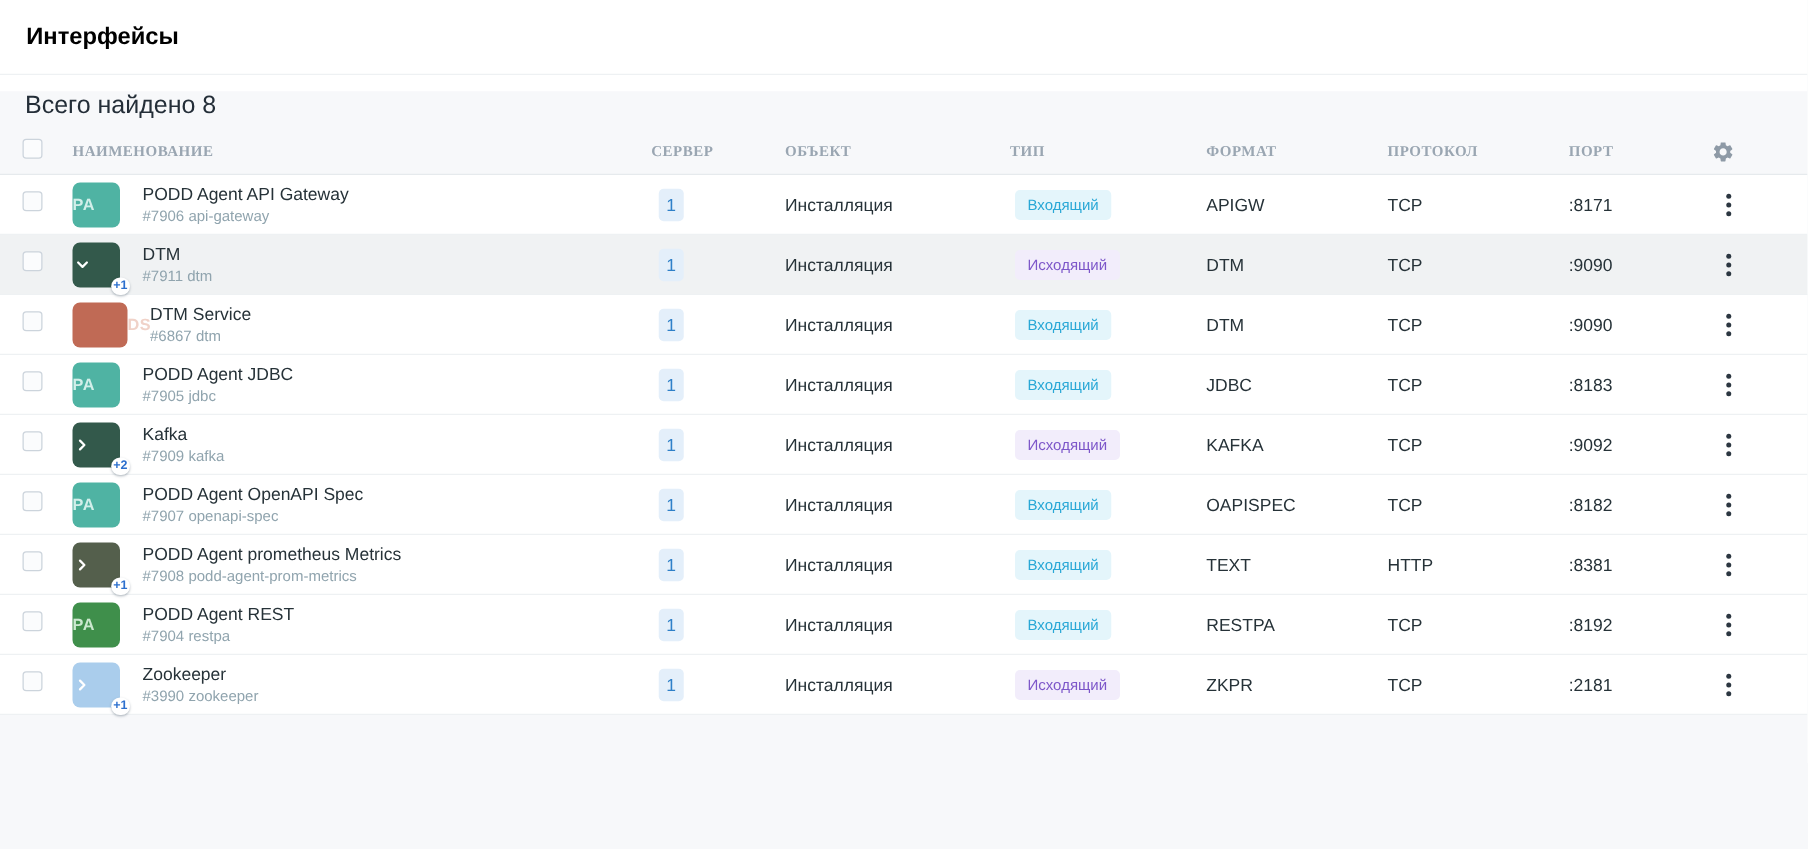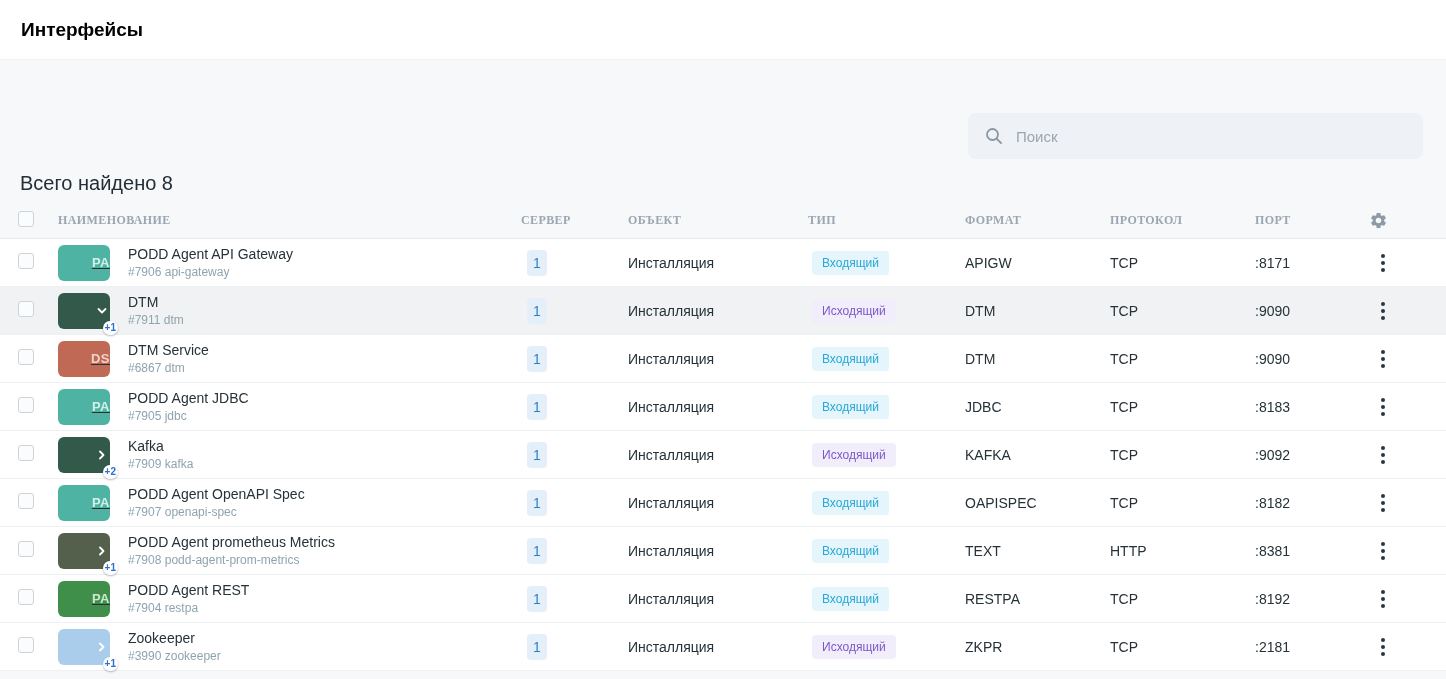--- a/index.html
+++ b/index.html
@@ -88,28 +88,27 @@
     width: 16px;
     height: 16px;
     border: 1px solid #ccd4dc;
     border-radius: 3px;
     background: #fbfcfd;
     cursor: pointer;
   }
   .cell-name { display: flex; align-items: center; gap: 18px; }
   .avatar {
     position: relative;
-    width: 52px;
+    width: 38px;
     height: 36px;
     border-radius: 6px;
     display: flex;
     align-items: center;
-    justify-content: flex-end;
+    justify-content: flex-start;
     flex: 0 0 auto;
-    text-decoration: underline;
   }
   .initials { font-size: 13px; font-weight: bold; letter-spacing: 0.5px; }
   .chev { width: 16px; height: 16px; }
   .chev.right { transform: rotate(-90deg); }
   .counter {
     position: absolute;
     right: -8px;
     bottom: -6px;
     min-width: 15px;
     height: 14px;
@@ -182,29 +181,20 @@
 </style>
 </head>
 <body>
 
 <div class="topbar">
   <div class="page-title">Интерфейсы</div>
 </div>
 
 <div class="content">
 
-  <div class="toolbar">
-    <div class="search-box">
-      <svg width="20" height="20" viewBox="0 0 20 20">
-        <circle cx="8.5" cy="8.5" r="5.5" fill="none" stroke="#8a97a3" stroke-width="1.8"></circle>
-        <line x1="12.8" y1="12.8" x2="17" y2="17" stroke="#8a97a3" stroke-width="1.8" stroke-linecap="round"></line>
-      </svg>
-      <input class="search-input" type="text" placeholder="Поиск" style="">
-    </div>
-  </div>
 
   <div class="summary">Всего найдено 8</div>
 
   <div class="table">
     <div class="grid-row thead">
       <div><span class="checkbox"></span></div>
       <div class="th">НАИМЕНОВАНИЕ</div>
       <div class="th">СЕРВЕР</div>
       <div class="th">ОБЪЕКТ</div>
       <div class="th">ТИП</div>

